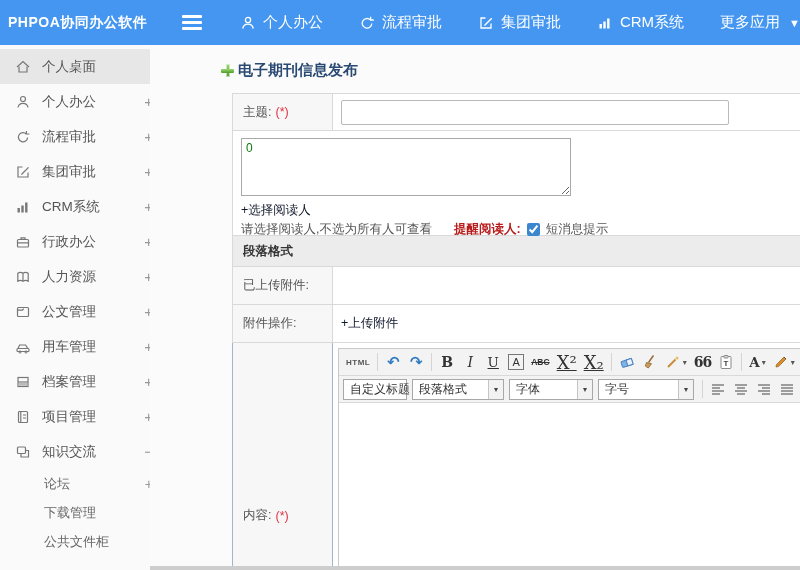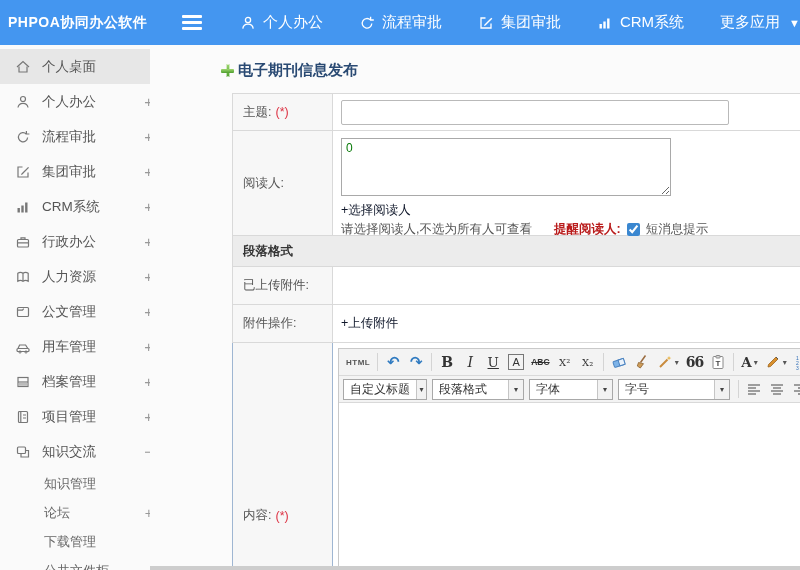--- a/index.html
+++ b/index.html
@@ -63,28 +63,28 @@
   .ed-toolbar { height:27px; background:#f3f3f3; border-bottom:1px solid #d9d9d9; display:flex; align-items:center; padding:0 4px; gap:1px; white-space:nowrap; overflow:hidden; }
   .ed-btn { height:22px; min-width:22px; padding:0 2px; display:inline-flex; align-items:center; justify-content:center; color:#333; cursor:pointer; border:1px solid transparent; border-radius:2px; flex:0 0 auto;text-align:right; }
   .sep { width:1px; height:18px; background:#d4d4d4; margin:0 3px; flex:0 0 1px; }
   .b-html { font-size:8px; font-weight:bold; color:#555; letter-spacing:.5px; }
   .b-undo,.b-redo { color:#2f7ac0; font-size:15px; font-weight:bold; }
   .b-bold { font-family:"DejaVu Serif","Liberation Serif",serif; font-weight:bold; font-size:14px; }
   .b-italic { font-family:"DejaVu Serif","Liberation Serif",serif; font-style:italic; font-size:14px; }
   .b-under { font-family:"DejaVu Serif","Liberation Serif",serif; font-size:13.5px; text-decoration:underline; }
   .b-boxa { font-size:11px; border:1px solid #777; height:16px; min-width:16px; padding:0 1px; display:inline-flex; align-items:center; justify-content:center; }
   .b-strike { font-size:8.5px; font-weight:bold; text-decoration:line-through; }
-  .b-supsub { font-size:10px; font-family:"DejaVu Serif","Liberation Serif",serif; }
+  .b-supsub { font-size:18px; font-family:"DejaVu Serif","Liberation Serif",serif;text-decoration:underline; }
   .b-quote { font-family:"DejaVu Serif","Liberation Serif",serif; font-weight:900; font-size:14px; letter-spacing:-1px; }
   .b-fontcolor { font-size:13.5px; font-weight:bold; font-family:"DejaVu Serif","Liberation Serif",serif; }
   .mini-caret { font-size:8px; color:#555; margin-left:2px; }
   .ed-select { height:21px; border:1px solid #a8a8a8; background:#fff; display:inline-flex; align-items:center; font-size:12px; color:#333; margin-right:4px; cursor:pointer; flex:0 0 auto; }
   .ed-select .sel-label { padding:0 6px; }
   .ed-select .sel-caret { width:15px; height:100%; border-left:1px solid #c5c5c5; display:flex; align-items:center; justify-content:center; font-size:8px; color:#444; background:#f2f2f2; }
-  .w1 { width:84px; } .w2 { width:92px; } .w3 { width:84px; } .w4 { width:112px; }
+  .w1 { width:64px; } .w2 { width:92px; } .w3 { width:84px; } .w4 { width:96px; }
   .ed-select .sel-label { flex:1; }
   .ed-canvas { height:300px; background:#fff; }
 
   
   .hscroll { position:absolute; left:150px; right:0; bottom:0; height:4px; background:#cdcdcd; }
 </style>
 </head>
 <body>
 
 <div class="topbar">
@@ -258,24 +258,20 @@
     <span class="sicon">
         <svg width="16" height="16" viewBox="0 0 16 16">
           <rect x="2.5" y="3" width="8" height="6.5" rx="1" fill="none" stroke="#777" stroke-width="1.2"></rect>
           <path d="M6 9.5V13h7.5V6.5H10.5" fill="none" stroke="#777" stroke-width="1.2"></path>
         </svg>
       </span>
     <span>知识交流</span>
     <span class="toggle">−</span>
   </div>
   <div class="side-sub">
-    <span>知识管理</span>
-    <span class="toggle"></span>
-  </div>
-  <div class="side-sub">
     <span>论坛</span>
     <span class="toggle">+</span>
   </div>
   <div class="side-sub">
     <span>下载管理</span>
     <span class="toggle"></span>
   </div>
   <div class="side-sub">
     <span>公共文件柜</span>
     <span class="toggle"></span>
@@ -294,23 +290,20 @@
       <div class="tlabel">
         <span>主题:</span>
         <span class="req">(*)</span>
       </div>
       <div class="tcell">
         <input type="text" style="">
       </div>
     </div>
 
     <div class="trow row-readers">
-      <div class="tlabel">
-        <span>阅读人:</span>
-      </div>
       <div class="tcell">
         <textarea style="">0</textarea>
         <div class="readers-link-line">
           <a class="link">+选择阅读人</a>
         </div>
         <div class="readers-hint-line">
           <span>请选择阅读人,不选为所有人可查看</span>
           <span class="remind">提醒阅读人:</span>
           <input type="checkbox" checked="" style="">
           <span>短消息提示</span>

